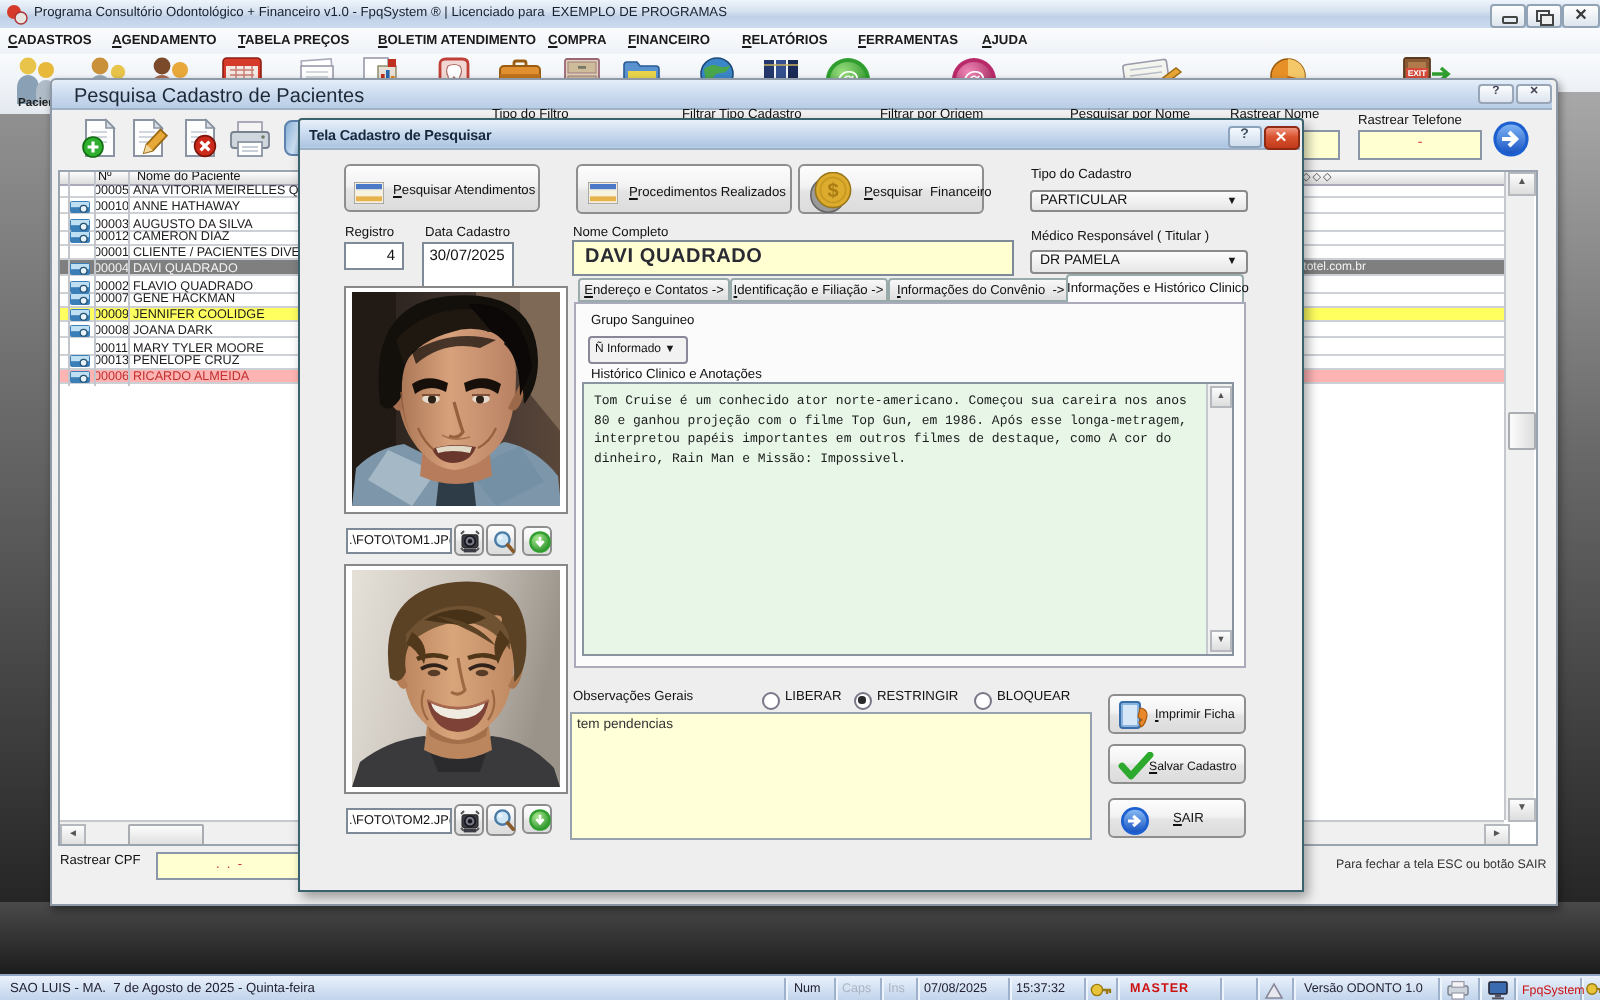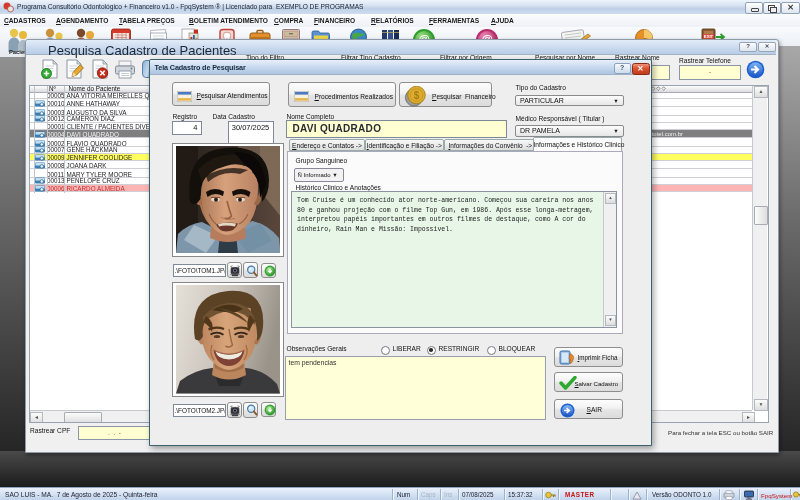--- a/index.html
+++ b/index.html
@@ -154,21 +154,21 @@
     </div>
   <div class="ab" style="left:9px;top:21.5px;font-size:5.8px;font-weight:bold;color:#222;">Pacien</div>
 </div>
 
 <div class="ab" style="left:777px;top:46px;width:23px;height:440px;background:linear-gradient(#a8a8a8,#6a6a6a 40%,#222 95%);"></div>
 <div class="ab" style="left:0;top:57px;width:25px;height:429px;background:linear-gradient(#909090,#5e5e5e 45%,#222 95%);"></div>
 <div class="ab" style="left:0;top:451px;width:800px;height:36px;background:linear-gradient(#4a4a4a,#1c1c1c);"></div>
 
 <div class="ab" id="pesq" style="left:25px;top:39px;width:752px;height:412px;background:#f0f0f0;border:1px solid #8e9aa8;border-radius:3px 3px 0 0;box-shadow:1px 2px 4px rgba(0,0,0,0.4);">
   <div class="ab" style="left:0;top:0;width:750px;height:13.5px;background:linear-gradient(#e3edf9,#cadaee 55%,#b9cde6);border-radius:3px 3px 0 0;border-bottom:1px solid #9fb2c8;"></div>
-  <div class="ab" style="left:22px;top:3px;font-size:13px;color:#1c2836;white-space:nowrap;">Pesquisa Cadastro de Pacientes</div>
+  <div class="ab" style="left:11px;top:3px;font-size:10px;color:#1c2836;white-space:nowrap;">Pesquisa Cadastro de Pacientes</div>
   <div class="ab" style="left:713px;top:2px;width:16px;height:7.5px;background:linear-gradient(#fbfcfe,#dce4ee);border:1px solid #98a6b8;border-radius:2px;font-size:6px;color:#445;text-align:center;line-height:7px;font-weight:bold;">?</div>
   <div class="ab" style="left:732px;top:2px;width:16px;height:7.5px;background:linear-gradient(#fbfcfe,#dce4ee);border:1px solid #98a6b8;border-radius:2px;font-size:5.5px;color:#445;text-align:center;line-height:7.5px;font-weight:bold;">✕</div>
   <div id="pesqtools">
       <svg class="ab" style="left:14px;top:19px" width="20" height="21" viewBox="0 0 20 21">
         <path d="M3 1h10l4 4v14H3z" fill="#fdfdfd" stroke="#8a94a2" stroke-width="1"></path>
         <path d="M13 1l4 4h-4z" fill="#d8dee6" stroke="#8a94a2" stroke-width="0.8"></path>
         <path d="M5.5 7h8M5.5 9.5h8M5.5 12h8" stroke="#c2c8d2" stroke-width="0.8"></path>
         <circle cx="6.5" cy="14.5" r="5" fill="#2fae2f" stroke="#0f6e0f" stroke-width="0.8"></circle>
         <path d="M6.5 11.8v5.4M3.8 14.5h5.4" stroke="#fff" stroke-width="1.6"></path>
       </svg>
@@ -383,21 +383,21 @@
   </div>
 
   <div class="lbl" style="left:366px;top:24px;">Tipo do Cadastro</div>
   <div class="ddl" style="left:365.5px;top:35px;width:109px;height:11px;"><span style="margin-left:4px;line-height:10px;display:inline-block;">PARTICULAR</span><div class="dda">▼</div></div>
   <div class="lbl" style="left:366px;top:55px;">Médico Responsável ( Titular )</div>
   <div class="ddl" style="left:365.5px;top:65px;width:109px;height:11.5px;"><span style="margin-left:4px;line-height:10.5px;display:inline-block;">DR PAMELA</span><div class="dda">▼</div></div>
 
   <div class="lbl" style="left:23px;top:53px;">Registro</div>
   <div class="fld" style="left:22px;top:61px;width:30px;height:13.5px;text-align:right;line-height:12.5px;padding-right:3px;">4</div>
   <div class="lbl" style="left:63px;top:53px;">Data Cadastro</div>
-  <div class="fld" style="left:61px;top:61px;width:46px;height:30px;text-align:center;line-height:12.5px;margin-left:17px;">30/07/2025</div>
+  <div class="fld" style="left:61px;top:61px;width:46px;height:30px;text-align:center;line-height:12.5px;">30/07/2025</div>
   <div class="lbl" style="left:137px;top:53px;">Nome Completo</div>
   <div class="fld" style="left:136px;top:60px;width:221px;height:17.5px;background:#ffffd2;"><span style="margin-left:6px;font-size:10px;font-weight:bold;color:#2a2a33;line-height:16.5px;letter-spacing:0.3px;">DAVI QUADRADO</span></div>
 
   <div class="ab" style="left:139.5px;top:78.5px;width:76px;height:12.5px;background:linear-gradient(#f8f8f8,#dedede);border:1px solid #9aa;border-radius:2px 2px 0 0;box-sizing:border-box;font-size:6.6px;color:#111;text-align:center;line-height:11px;white-space:nowrap;"><u>E</u>ndereço e Contatos -&gt;</div>
   <div class="ab" style="left:215.5px;top:78.5px;width:78.5px;height:12.5px;background:linear-gradient(#f8f8f8,#dedede);border:1px solid #9aa;border-radius:2px 2px 0 0;box-sizing:border-box;font-size:6.6px;color:#111;text-align:center;line-height:11px;white-space:nowrap;"><u>I</u>dentificação e Filiação -&gt;</div>
   <div class="ab" style="left:294px;top:78.5px;width:97px;height:12.5px;background:linear-gradient(#f8f8f8,#dedede);border:1px solid #9aa;border-radius:2px 2px 0 0;box-sizing:border-box;font-size:6.5px;color:#111;text-align:left;padding-left:4px;line-height:11px;white-space:nowrap;"><u>I</u>nformações do Convênio&nbsp; -&gt;</div>
   <div class="ab" style="left:383px;top:76.5px;width:89.5px;height:15.5px;background:#fbfbfb;border:1px solid #9aa;border-bottom:none;border-radius:2px 2px 0 0;box-sizing:border-box;font-size:6.6px;color:#111;text-align:center;line-height:13px;white-space:nowrap;">Informações e Histórico Clinico</div>
 
   <div class="ab" style="left:137px;top:91px;width:336px;height:183px;background:#fbfbfb;border:1px solid #aab;box-sizing:border-box;"></div>
   <div class="lbl" style="left:146px;top:97px;">Grupo Sanguineo</div>

